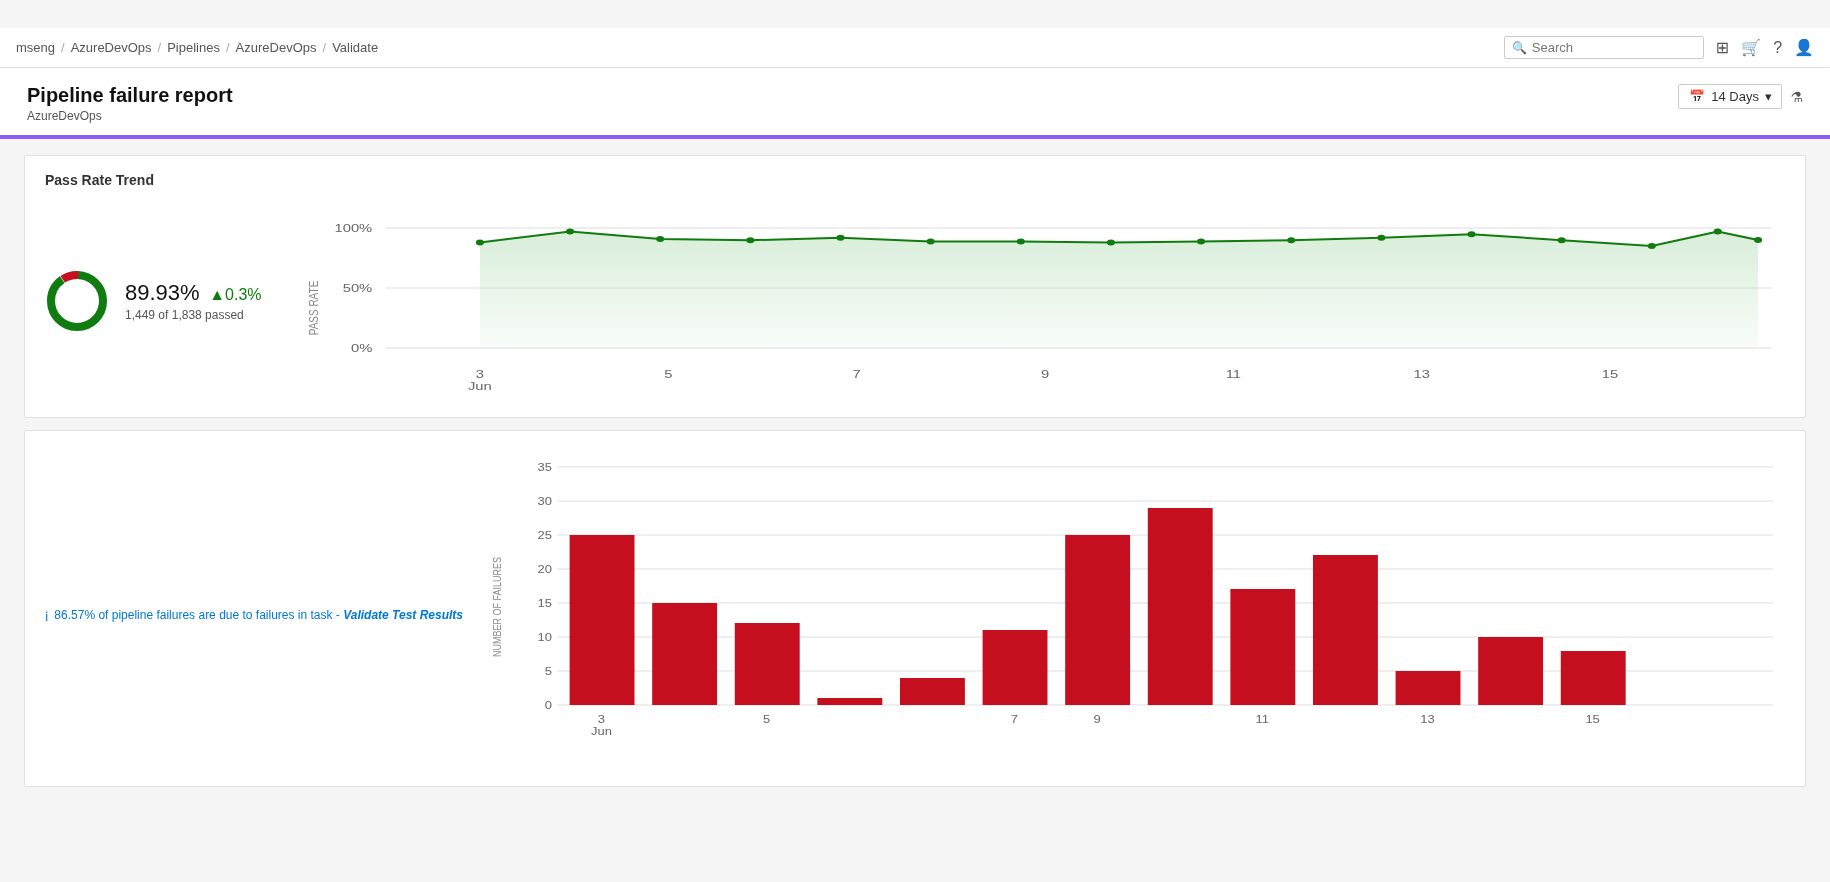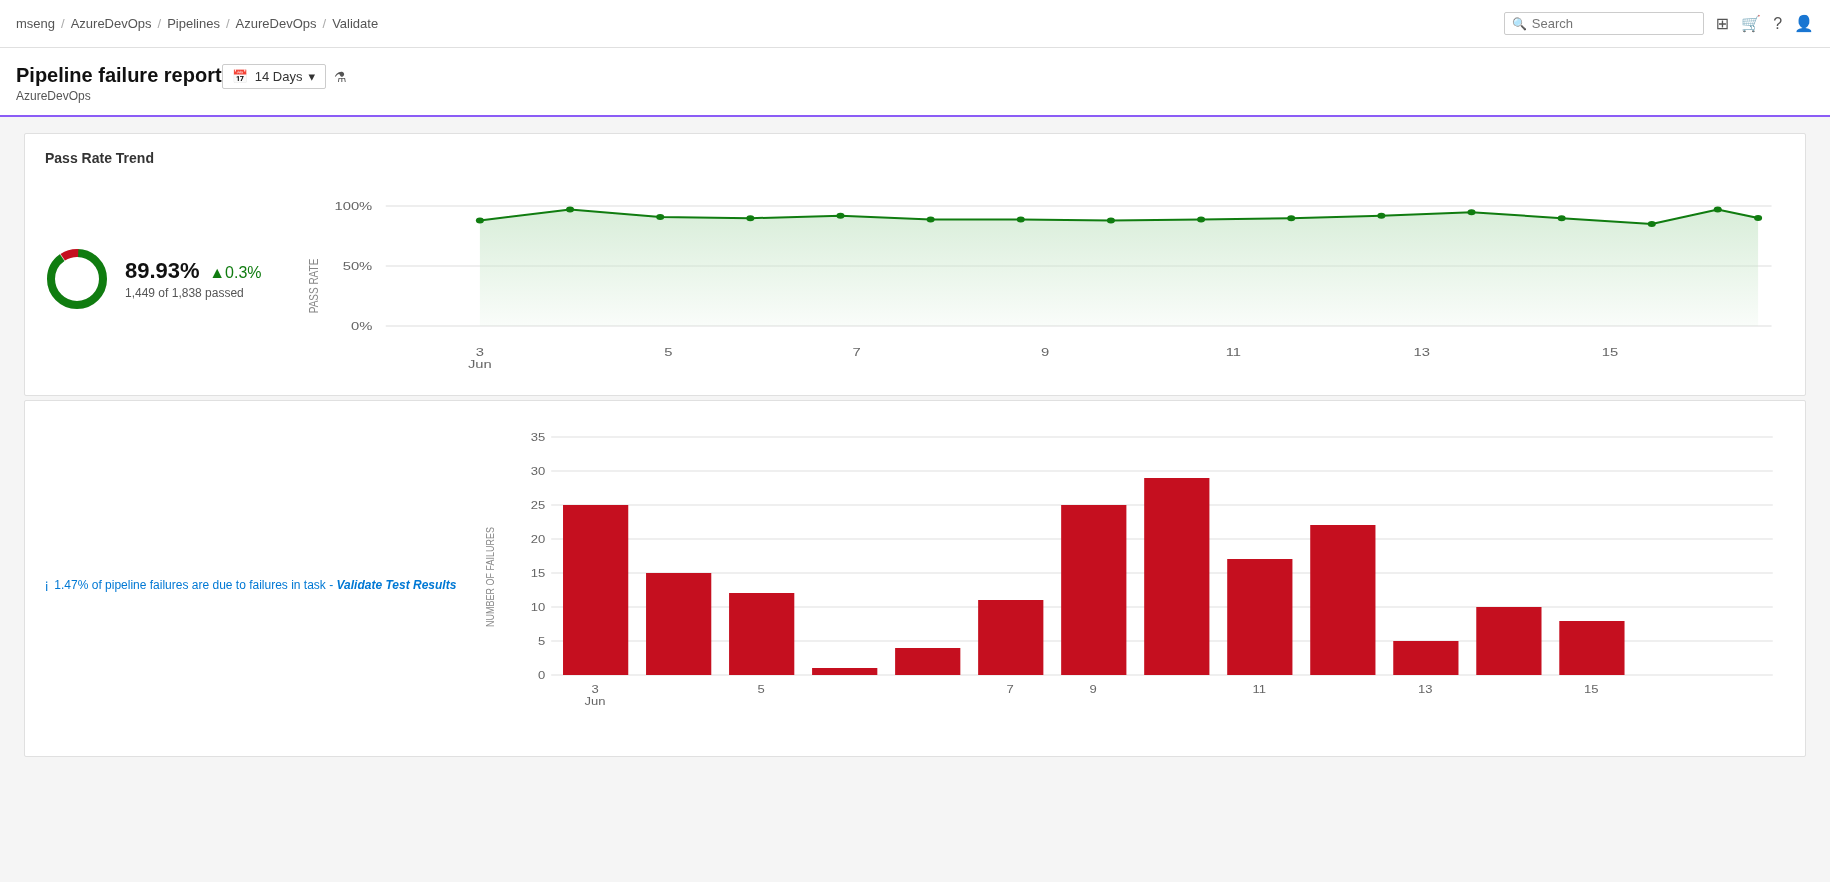--- a/index.html
+++ b/index.html
@@ -2,74 +2,74 @@
 <html><head>
   <meta charset="utf-8">
   <style>
     * { box-sizing: border-box; margin: 0; padding: 0; }
     body { font-family: 'Segoe UI', sans-serif; background: #f5f5f5; color: #333; font-size: 13px; }
 
     
     .top-nav {
       display: flex; align-items: center; justify-content: space-between;
       background: #fff; border-bottom: 1px solid #e0e0e0;
-      padding: 0 16px; height: 48px;
+      padding: 0 16px; height: 40px; margin-top: 28px;
     }
     .breadcrumb { display: flex; align-items: center; gap: 6px; font-size: 13px; color: #555; }
     .breadcrumb a { color: #555; text-decoration: none; }
     .breadcrumb .sep { color: #aaa; }
     .nav-actions { display: flex; align-items: center; gap: 12px; }
     .search-box {
       display: flex; align-items: center;
       border: 1px solid #ccc; background: #fff;
       padding: 3px 8px; border-radius: 2px; width: 200px;
     }
     .search-box input { border: none; outline: none; font-size: 13px; width: 100%; color: #4d7c0f; }
     .search-icon { color: #888; margin-right: 4px; font-size: 12px; }
     .nav-icon { color: #555; font-size: 16px; cursor: pointer; }
 
     
     .page-header {
-      background: #fff; padding: 16px 16px 12px;
-      border-bottom: 2px solid #8b5cf6;
-      display: flex; align-items: flex-start; 
+      background: #fff; padding: 16px 27px 12px;
+      border-bottom: 4px solid #8b5cf6;
+      display: flex; align-items: flex-start; justify-content: space-between;
     }
     .page-title-block .page-title { font-size: 20px; font-weight: 600; color: #111; }
     .page-title-block .page-subtitle { font-size: 12px; color: #555; margin-top: 2px; }
     .date-filter {
       display: flex; align-items: center; gap: 8px;
     }
     .date-filter-btn {
       display: flex; align-items: center; gap: 6px;
       border: 1px solid #ccc; background: #fff; padding: 4px 10px;
       cursor: pointer; border-radius: 2px; font-size: 13px; color: #333;
     }
     .filter-icon { color: #555; font-size: 14px; cursor: pointer; }
 
     
-    .main { padding: 16px 24px; display: flex; flex-direction: column; gap: 4px; }
+    .main { padding: 16px 24px; display: flex; flex-direction: column; gap: 12px; }
 
     
     .card {
       background: #fff; border: 1px solid #e0e0e0; border-radius: 2px;
       padding: 16px 20px;
     }
     .card-title { font-size: 14px; font-weight: 600; color: #333; margin-bottom: 12px; }
 
     
     .pass-rate-section { display: flex; align-items: center; gap: 0; }
     .pass-rate-left {
       display: flex; flex-direction: column; align-items: flex-start;
       min-width: 260px; padding-right: 24px;
     }
     .donut-and-stats { display: flex; align-items: center; gap: 16px; }
     .donut-wrapper { position: relative; width: 64px; height: 64px; }
     .donut-wrapper svg { width: 64px; height: 64px; }
     .stats-block {}
-    .pass-percent { font-size: 22px; font-weight: 700; color: #111; }
+    .pass-percent { font-size: 22px; font-weight: 400; color: #111; }
     .trend-badge { display: inline-flex; align-items: center; gap: 2px; color: #107c10; font-size: 16px; margin-left: 6px; }
     .pass-count { font-size: 12px; color: #555; margin-top: 2px; }
 
     
     .chart-area { flex: 1; position: relative; margin-top: 18px; }
 
     
     .failure-section { display: flex; align-items: flex-start; gap: 0; }
     .failure-left { min-width: 260px; padding-right: 24px; display: flex; flex-direction: column; justify-content: flex-end; padding-top: 160px; }
     .failure-note { display: flex; align-items: flex-start; gap: 6px; font-size: 12px; color: #0078d4; line-height: 1.4; }
@@ -234,21 +234,21 @@
       </div>
     </div>
   </div>
 
   <div class="card">
     <div class="failure-section">
       <div class="failure-left">
         <div class="failure-note">
           <span class="info-icon">ℹ</span>
           <span class="note-text">
-            <span>1.47% of pipeline failures are due to failures in task - </span><a href="#" style="color:#0078d4;text-decoration:none;font-weight:bold;"><em>Validate Test Results</em></a>
+            <span>86.57% of pipeline failures are due to failures in task - </span><a href="#" style="color:#0078d4;text-decoration:none;font-weight:bold;"><em>Validate Test Results</em></a>
           </span>
         </div>
       </div>
 
       <div class="chart-container">
         <svg width="100%" height="320" viewBox="0 0 1100 320" preserveAspectRatio="none">
 
           <text x="12" y="160" transform="rotate(-90,12,160)" text-anchor="middle" font-size="9" fill="#888">NUMBER OF FAILURES</text>
 
           <line x1="60" y1="20" x2="1090" y2="20" stroke="#e0e0e0" stroke-width="1"></line>

